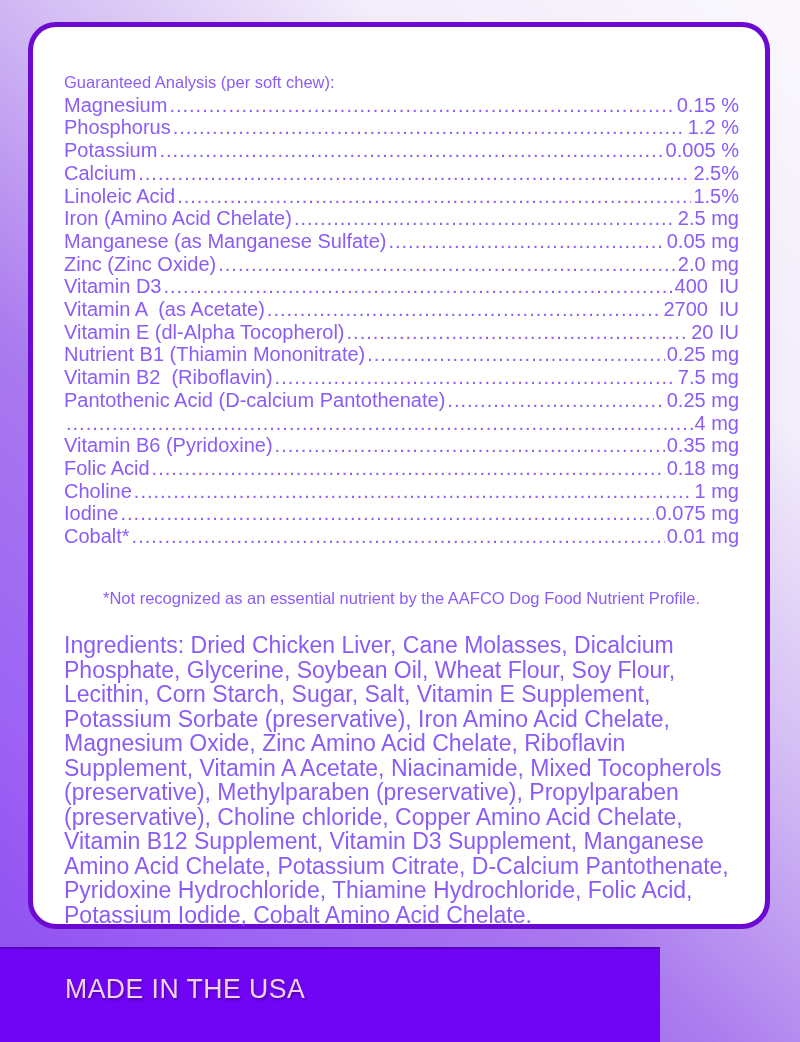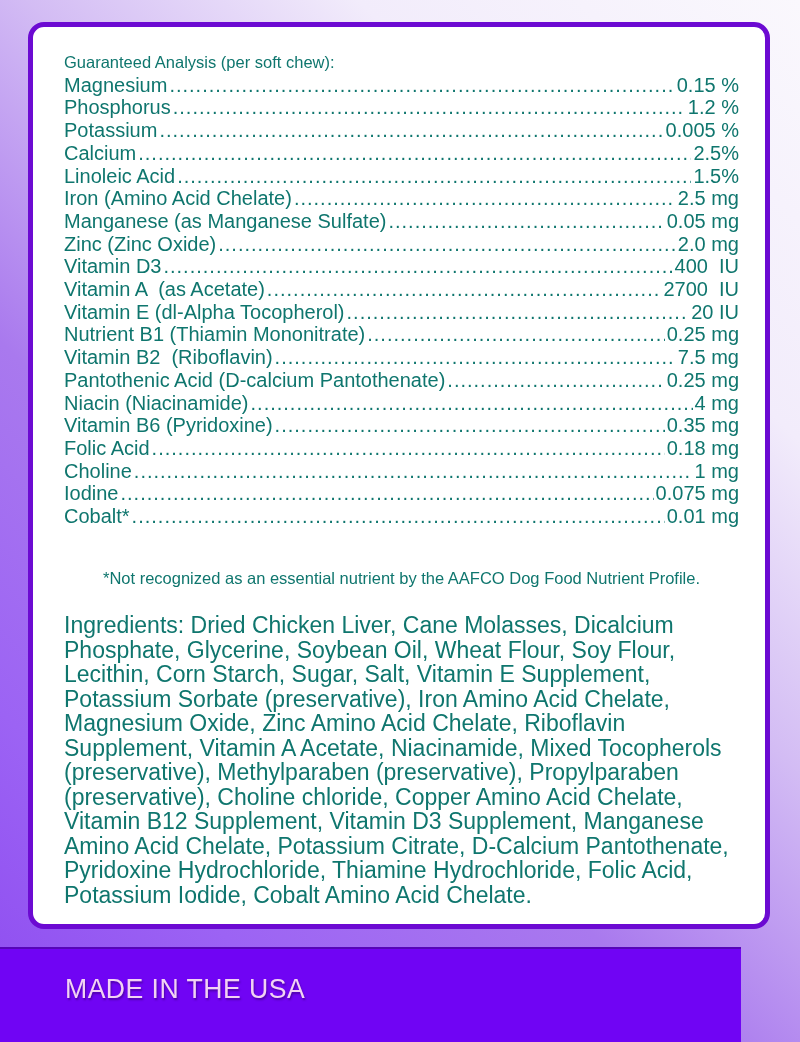--- a/index.html
+++ b/index.html
@@ -3,37 +3,37 @@
 <meta charset="utf-8">
 <style>
   html,body{margin:0;padding:0;}
   body{
     width:800px;height:1042px;position:relative;overflow:hidden;
     font-family:"Liberation Sans",sans-serif;
     background:linear-gradient(45deg,#8d4bf0 0%,#9c63f4 18%,#a979ee 38%,#d3bcf4 58%,#f2ecfb 76%,#faf8fd 100%);
   }
   .card{
     position:absolute;left:28px;top:22px;width:742px;height:907px;box-sizing:border-box;
-    background:#ffffff;border:5px solid #6c0ad2;border-radius:16px;
-    padding:24px 26px 0 31px;color:#0f766e;
+    background:#ffffff;border:5px solid #6c0ad2;border-radius:28px;
+    padding:44px 26px 0 31px;color:#8b5cf6;
   }
   .title{font-size:16.5px;line-height:22.7px;white-space:pre;}
   .rows{font-size:20px;line-height:22.7px;}
   .row{display:flex;align-items:baseline;}
   .row .name{white-space:pre;flex:0 0 auto;}
   .row .dots{flex:1 1 auto;overflow:hidden;white-space:nowrap;margin:0 2px;}
   .row .dots::after{
     letter-spacing:1px;
     content:"..................................................................................................................................................................................................................................................................";
   }
   .row .val{white-space:pre;flex:0 0 auto;}
   .footnote{margin-top:39px;font-size:16.5px;line-height:22.7px;text-align:center;}
   .ingredients{margin-top:24px;font-size:23px;line-height:24.5px;}
   .bar{
-    position:absolute;left:0;top:947px;width:741px;height:95px;box-sizing:border-box;
+    position:absolute;left:0;top:947px;width:660px;height:95px;box-sizing:border-box;
     background:#7004f4;border-top:2px solid #5606b8;
   }
   .bar .made{
     position:absolute;left:65px;top:24px;
     font-size:28px;letter-spacing:0.5px;color:#f2d2f4;
     text-shadow:1px 2px 2px rgba(40,0,80,0.45);
     transform:scaleX(0.95);transform-origin:left center;white-space:pre;
   }
 </style>
 </head>
@@ -106,21 +106,20 @@
         <span class="name">Vitamin B2  (Riboflavin)</span>
         <span class="dots"></span>
         <span class="val">7.5 mg</span>
       </div>
       <div class="row">
         <span class="name">Pantothenic Acid (D-calcium Pantothenate)</span>
         <span class="dots"></span>
         <span class="val">0.25 mg</span>
       </div>
       <div class="row">
-        <span class="name">Niacin (Niacinamide)</span>
         <span class="dots"></span>
         <span class="val">4 mg</span>
       </div>
       <div class="row">
         <span class="name">Vitamin B6 (Pyridoxine)</span>
         <span class="dots"></span>
         <span class="val">0.35 mg</span>
       </div>
       <div class="row">
         <span class="name">Folic Acid</span>

